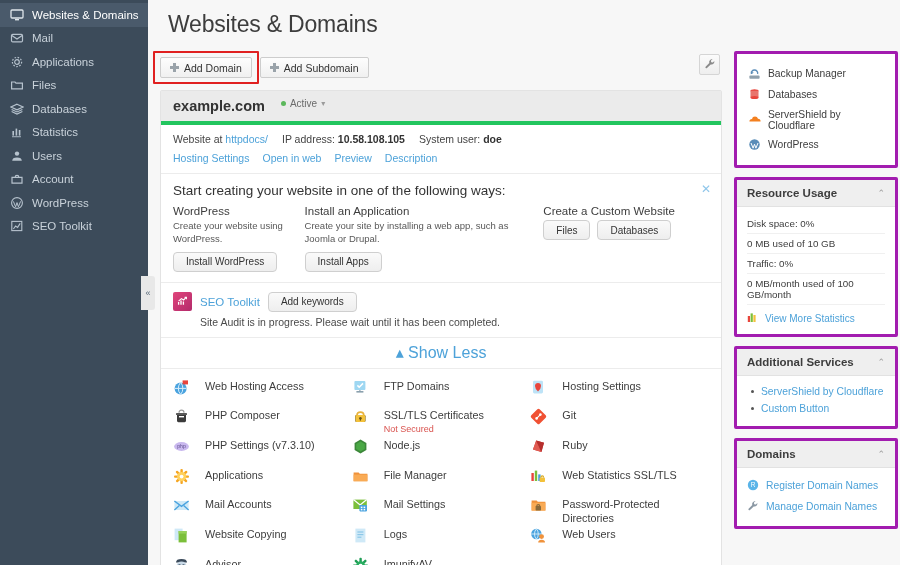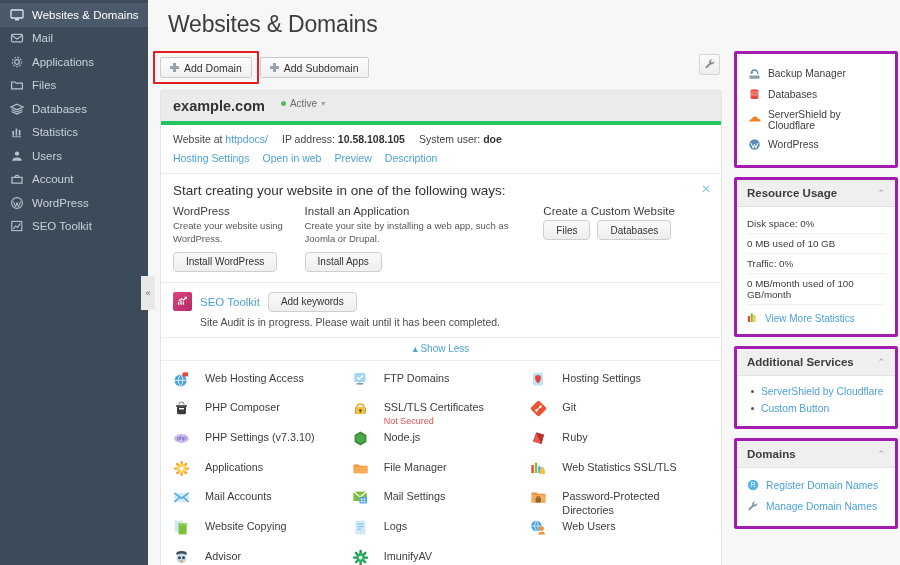--- a/index.html
+++ b/index.html
@@ -159,21 +159,21 @@
     background: linear-gradient(135deg,#e0457b,#b32a6b);
     display:flex; align-items:center; justify-content:center;
   }
   .seo-name { font-size: 11.5px; color:#4da2d9; cursor:pointer; }
   .seo-note { font-size: 10.5px; color:#4a4a4a; padding-left: 27px; margin-top: 4px; }
 
   .showless {
     border-top: 1px solid #ececec;
     text-align:center;
     padding: 5px 0 6px 0;
-    font-size: 10px;
+    font-size: 16px;
     color:#4da2d9;
     cursor:pointer;
   }
 
   
   .tools {
     border-top: 1px solid #ececec;
     padding: 9px 12px 14px 12px;
     display: grid;
     grid-template-columns: 1fr 1fr 1fr;

